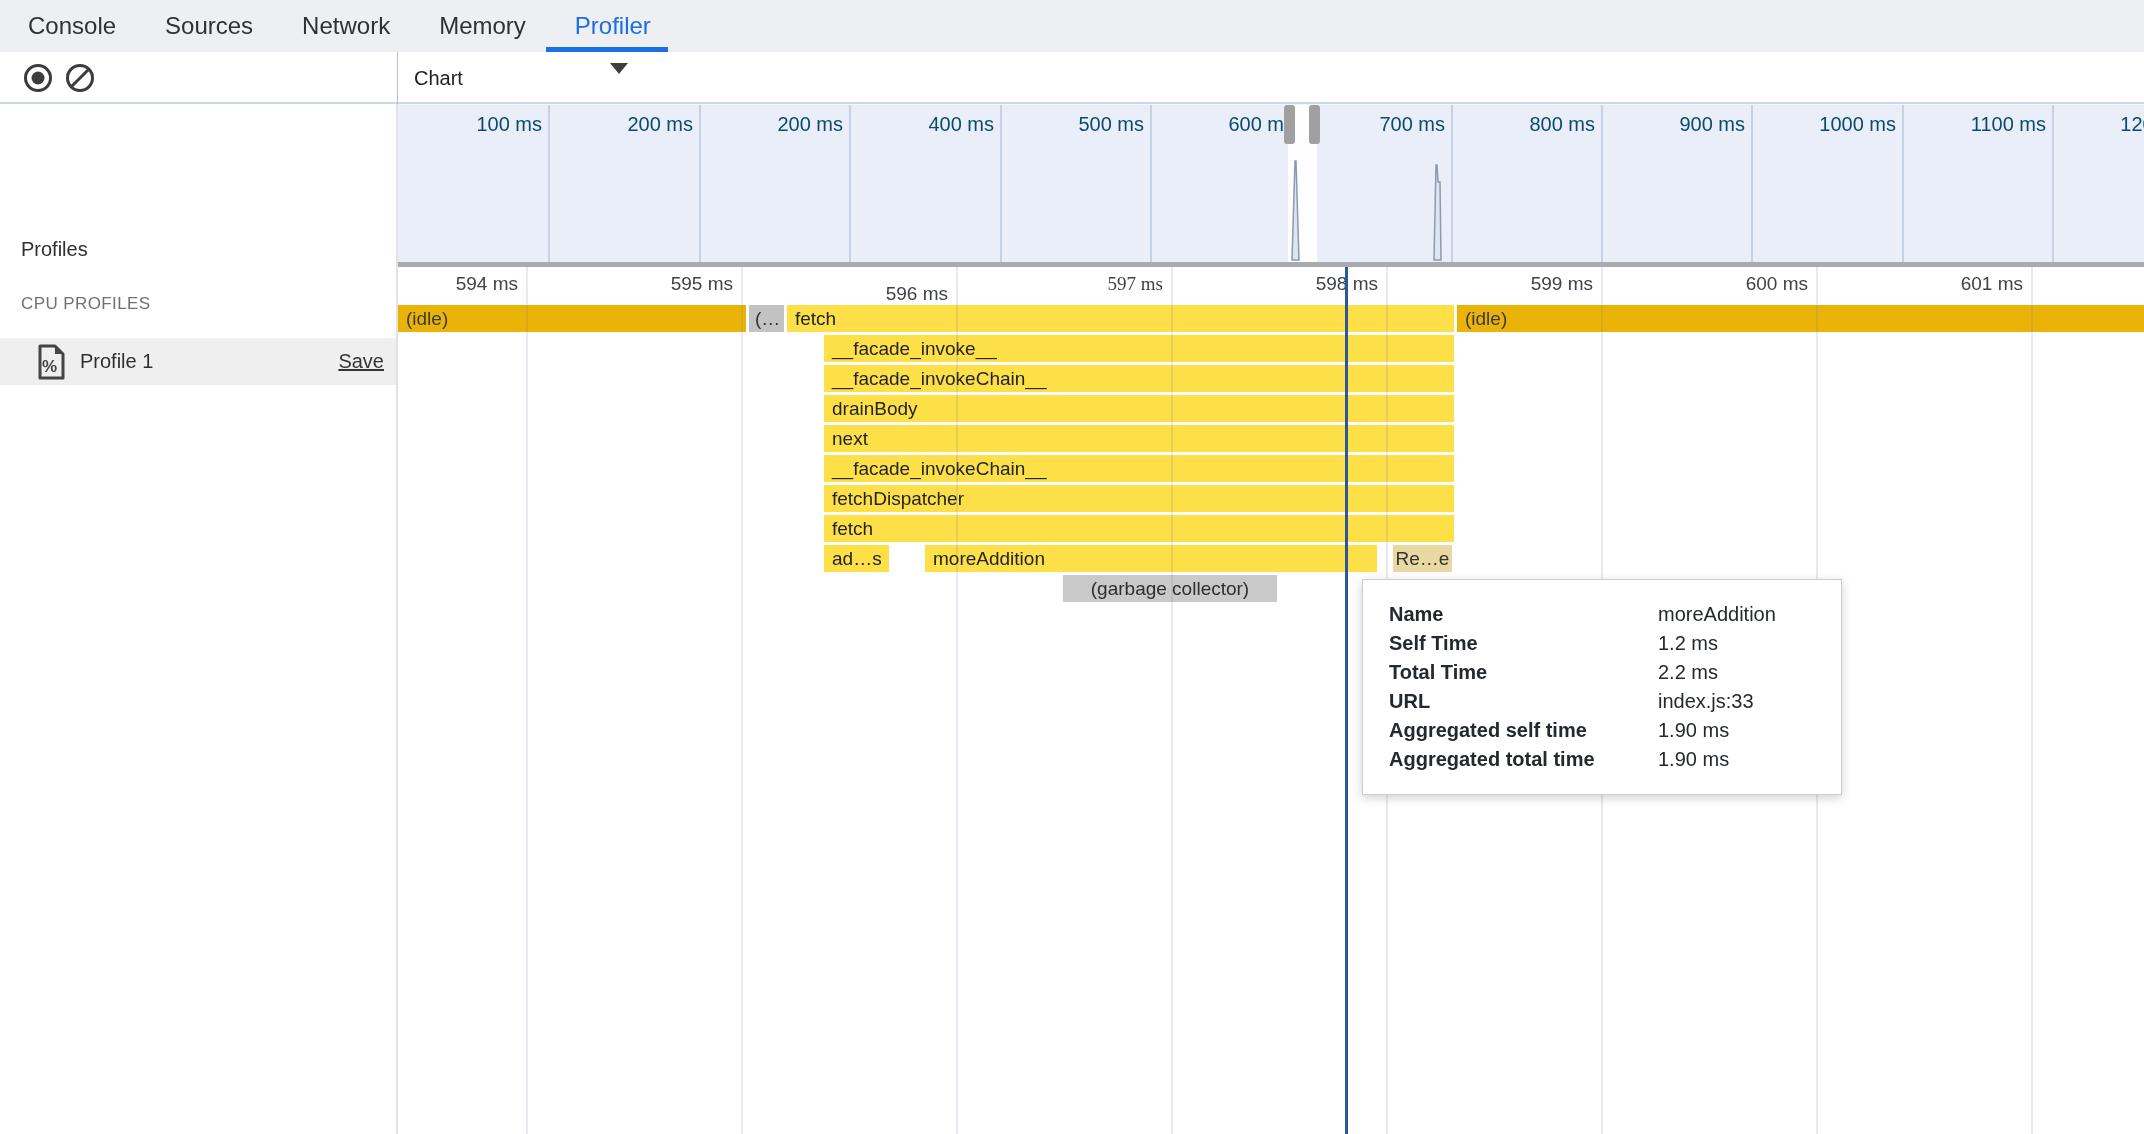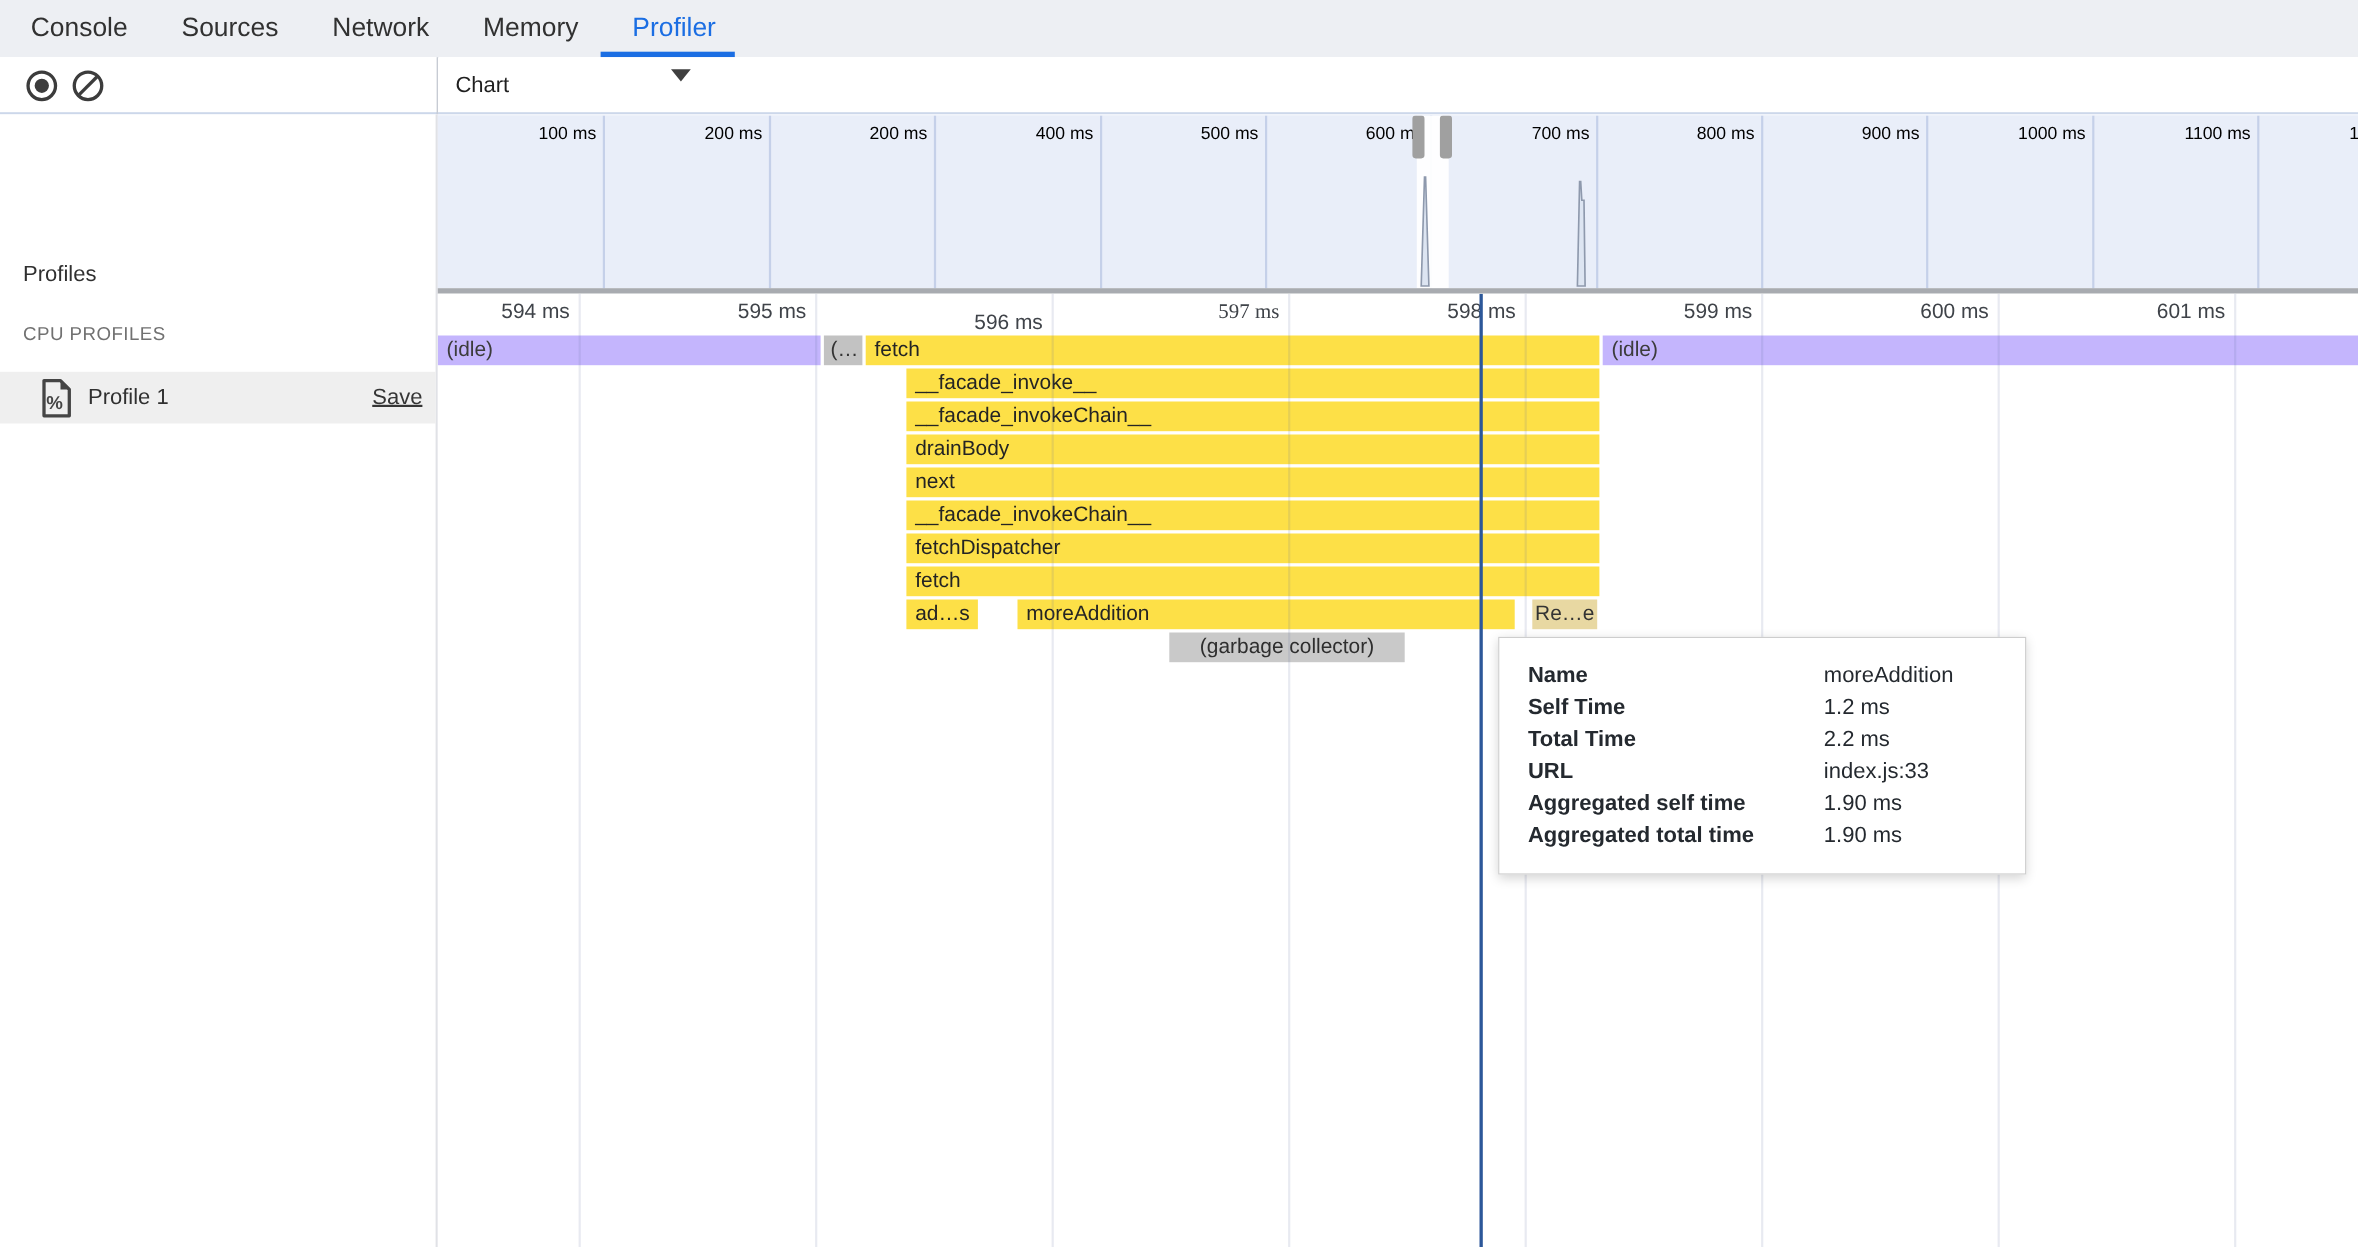--- a/index.html
+++ b/index.html
@@ -26,32 +26,32 @@
   .sb-heading { position:absolute; left:21px; top:134px; font-size:20px; color:#303030; }
   .sb-section { position:absolute; left:21px; top:190px; font-size:17px; color:#717171; letter-spacing:.4px; }
   .profile-row { position:absolute; left:0; top:234px; width:396px; height:47px; background:#efefef; }
   .profile-name { position:absolute; left:80px; top:12px; font-size:20px; color:#303030; }
   .save-link { position:absolute; right:12px; top:12px; font-size:20px; color:#353535; text-decoration:underline; }
   .doc-icon { position:absolute; left:36px; top:6px; }
 
   
   .overview { position:absolute; left:398px; top:104px; width:1746px; height:158px; background:#e9eef9; overflow:hidden; border-top:1px solid #f3f6fc; }
   .ov-grid { position:absolute; top:0; width:2px; height:158px; background:#c5d0e9; }
-  .ov-label { position:absolute; top:8px; width:200px; text-align:right; font-size:16px; color:#000000; white-space:nowrap; }
+  .ov-label { position:absolute; top:8px; width:200px; text-align:right; font-size:20px; color:#0c4a6e; white-space:nowrap; }
   .ov-band { position:absolute; top:0; height:158px; background:rgba(255,255,255,.94); }
   .ov-handle { position:absolute; top:0; width:11px; height:39px; background:#a0a0a0; border-radius:3px; }
   .ov-svg { position:absolute; left:0; top:0; }
   .ov-divider { position:absolute; left:398px; top:262px; width:1746px; height:5px; background:#a8abb0; }
 
   .flame { position:absolute; left:398px; top:267px; width:1746px; height:867px; background:#fff; overflow:hidden; }
   .grid-v { position:absolute; top:0; width:2px; height:867px; background:rgba(100,115,160,.15); z-index:5; }
   .ruler-label { position:absolute; top:6px; width:110px; text-align:right; font-size:19px; color:#3f4349; white-space:nowrap; z-index:2; }
   .bar { position:absolute; height:27px; line-height:27px; font-size:19px; white-space:nowrap; overflow:hidden; z-index:3; }
   .bar.call   { background:#fde047; color:#242424; padding-left:8px; }
-  .bar.idle   { background:#c4b5fd; color:#3c3c3c; padding-left:8px; }
+  .bar.idle   { background:#eab308; color:#3c3c3c; padding-left:8px; }
   .bar.chip   { background:#c2c2c2; color:#333;    padding-left:6px; }
   .bar.gc     { background:#c9c9c9; color:#2e2e2e; text-align:center; }
   .bar.native { background:#e8d8a2; color:#333;    text-align:center; }
   .marker { position:absolute; top:0; width:3px; height:867px; background:#2c5799; z-index:8; }
 
   .tooltip { position:absolute; width:480px; background:#fff; border:1px solid #cdcdcd; box-shadow:0 3px 10px rgba(0,0,0,.18); padding:20px 26px; z-index:20; }
   .tt-row { display:flex; height:29px; align-items:center; }
   .tt-label { width:269px; font-weight:bold; font-size:20px; color:#24292f; }
   .tt-value { font-size:20px; color:#24292f; }
 </style>

